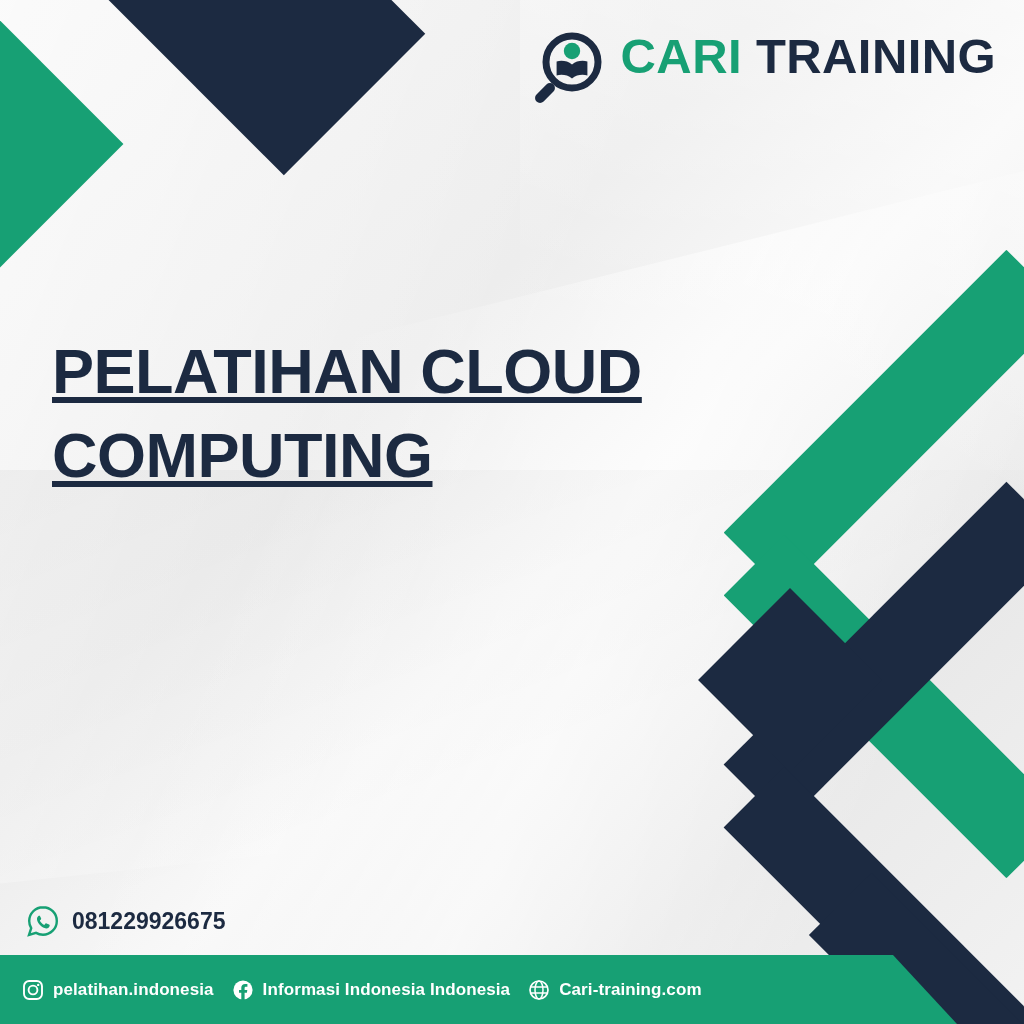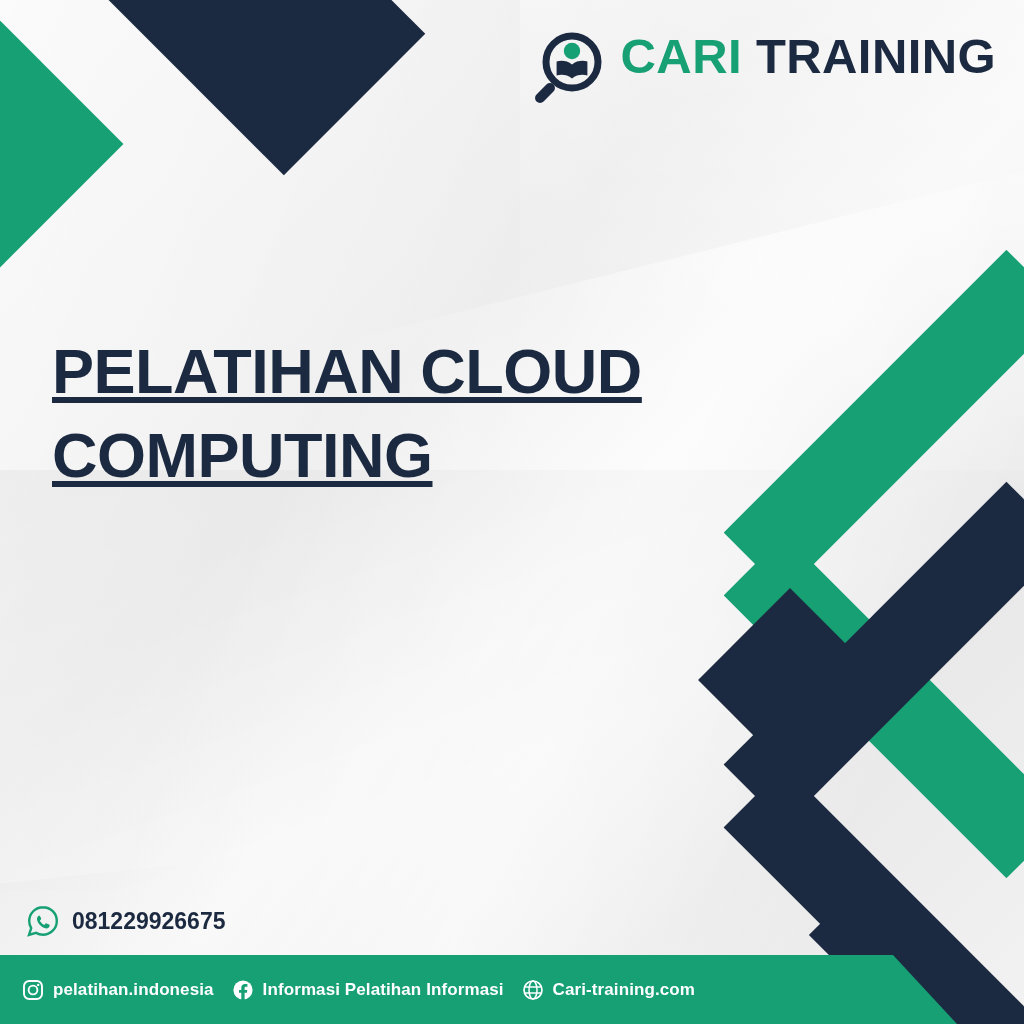--- a/index.html
+++ b/index.html
@@ -283,21 +283,21 @@
       <span class="fi-text">pelatihan.indonesia</span>
     </div>
 
     <div class="footer-item">
       <span>
         <svg class="fi-icon" viewBox="0 0 22 22" xmlns="http://www.w3.org/2000/svg">
           <circle cx="11" cy="11" r="9.6" fill="#ffffff"></circle>
           <path d="M12.6 21.2 v-7.4 h2.3 l0.4-2.9 h-2.7 V9.1 c0-0.8 0.3-1.4 1.5-1.4 h1.3 V5.1 c-0.4-0.05-1.3-0.15-2.3-0.15 c-2.3 0-3.8 1.4-3.8 3.9 v2.05 H7 v2.9 h2.3 v7.4 Z" fill="#17A074"></path>
         </svg>
       </span>
-      <span class="fi-text">Informasi Pelatihan Informasi</span>
+      <span class="fi-text">Informasi Indonesia Indonesia</span>
     </div>
 
 
     <div class="footer-item">
       <span>
         <svg class="fi-icon" viewBox="0 0 22 22" xmlns="http://www.w3.org/2000/svg">
           <circle cx="11" cy="11" r="9" fill="none" stroke="#ffffff" stroke-width="1.7"></circle>
           <ellipse cx="11" cy="11" rx="4" ry="9" fill="none" stroke="#ffffff" stroke-width="1.5"></ellipse>
           <line x1="2.2" y1="8" x2="19.8" y2="8" stroke="#ffffff" stroke-width="1.5"></line>
           <line x1="2.2" y1="14" x2="19.8" y2="14" stroke="#ffffff" stroke-width="1.5"></line>

